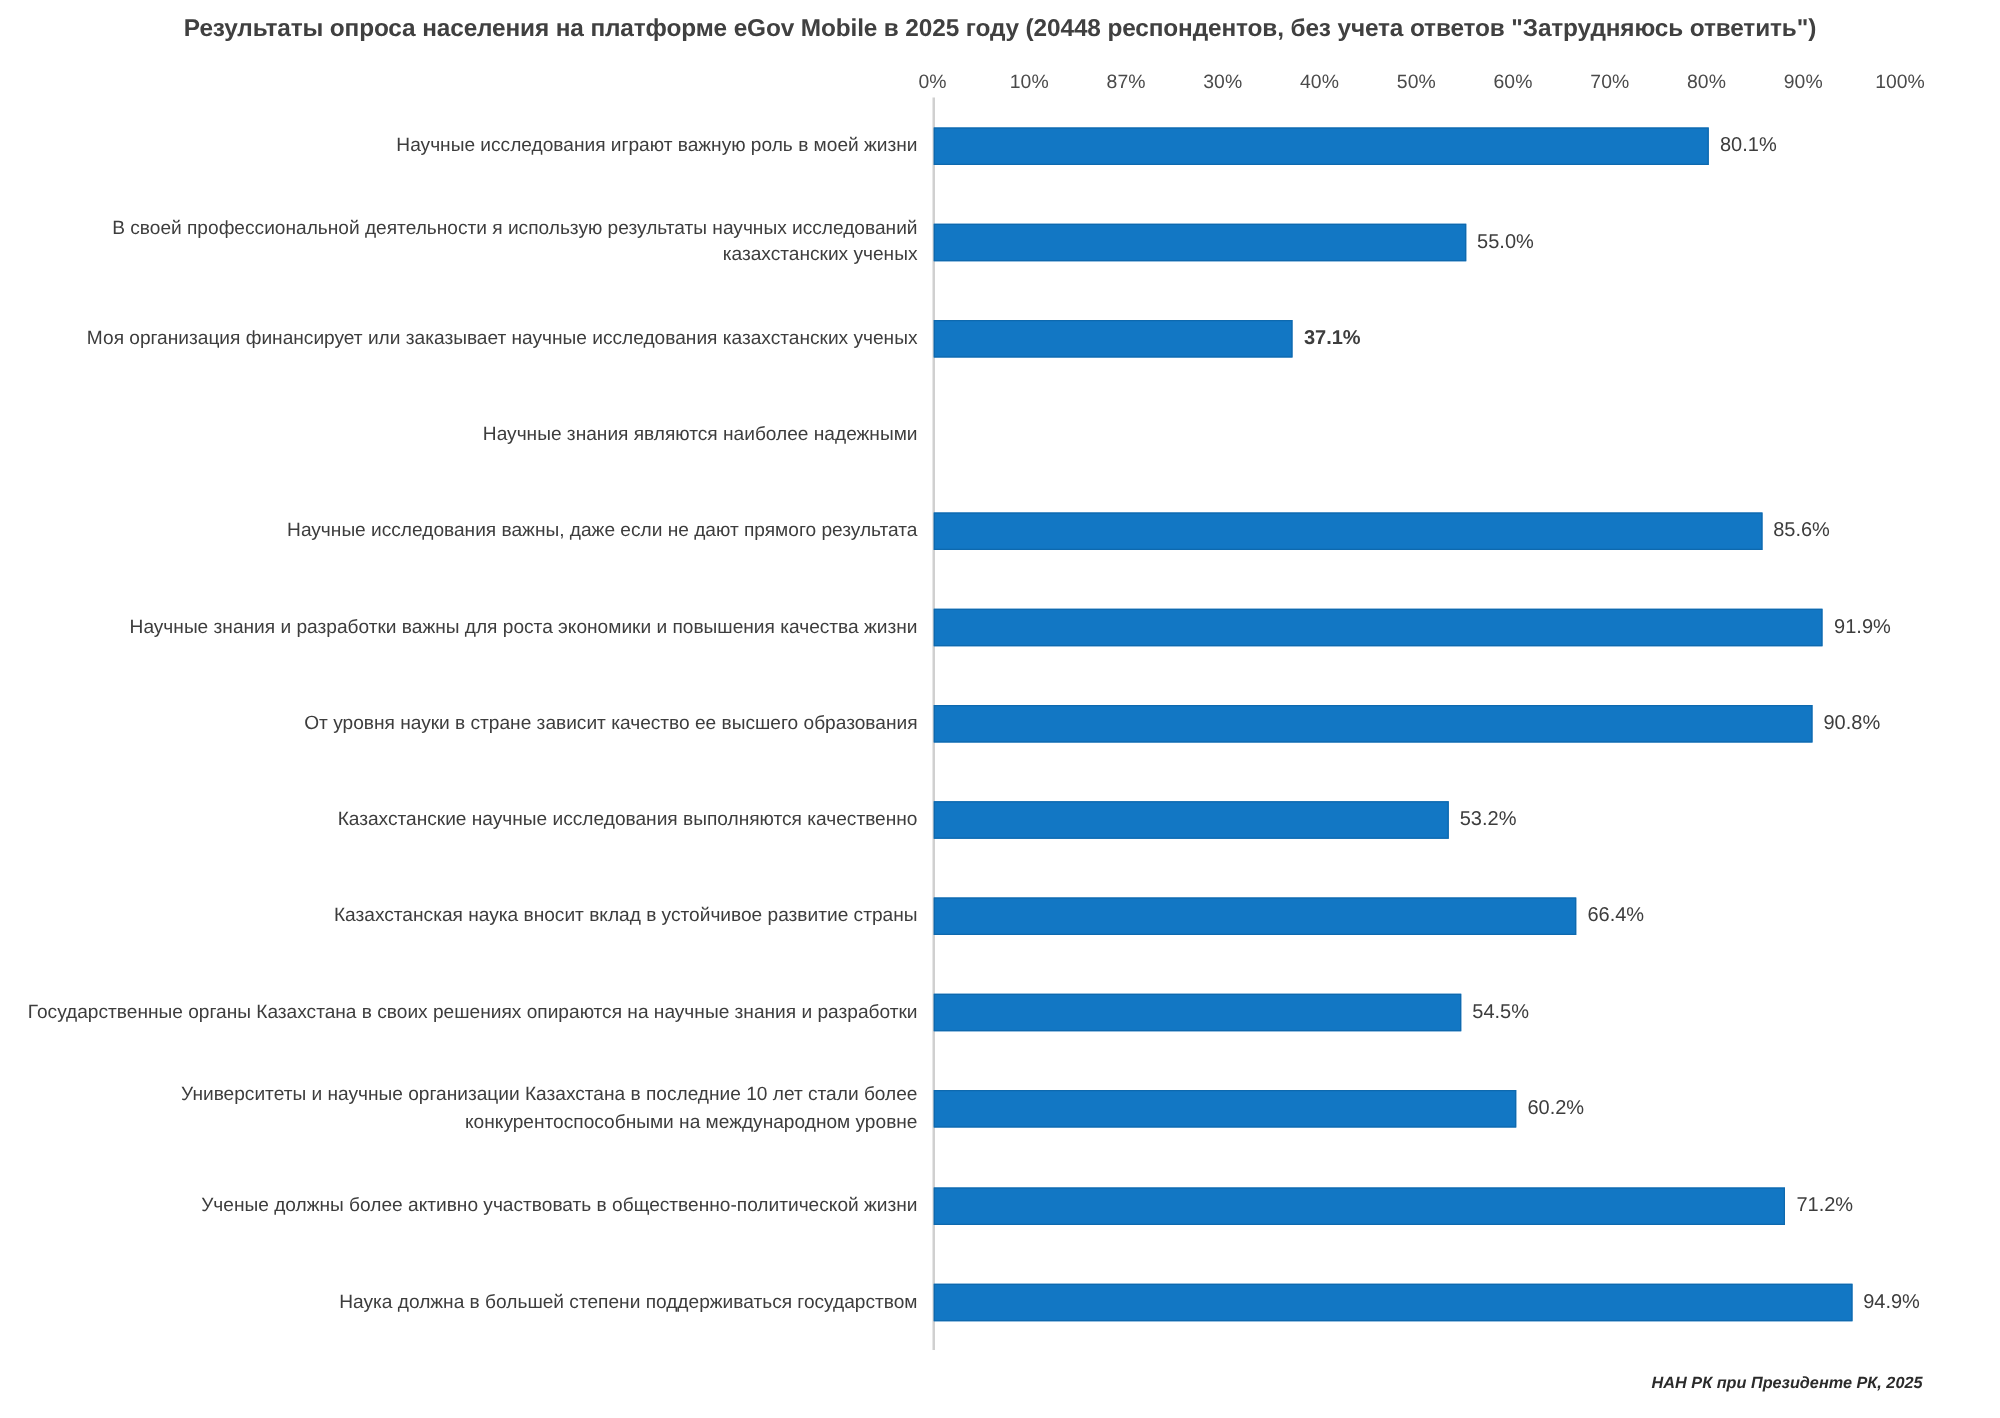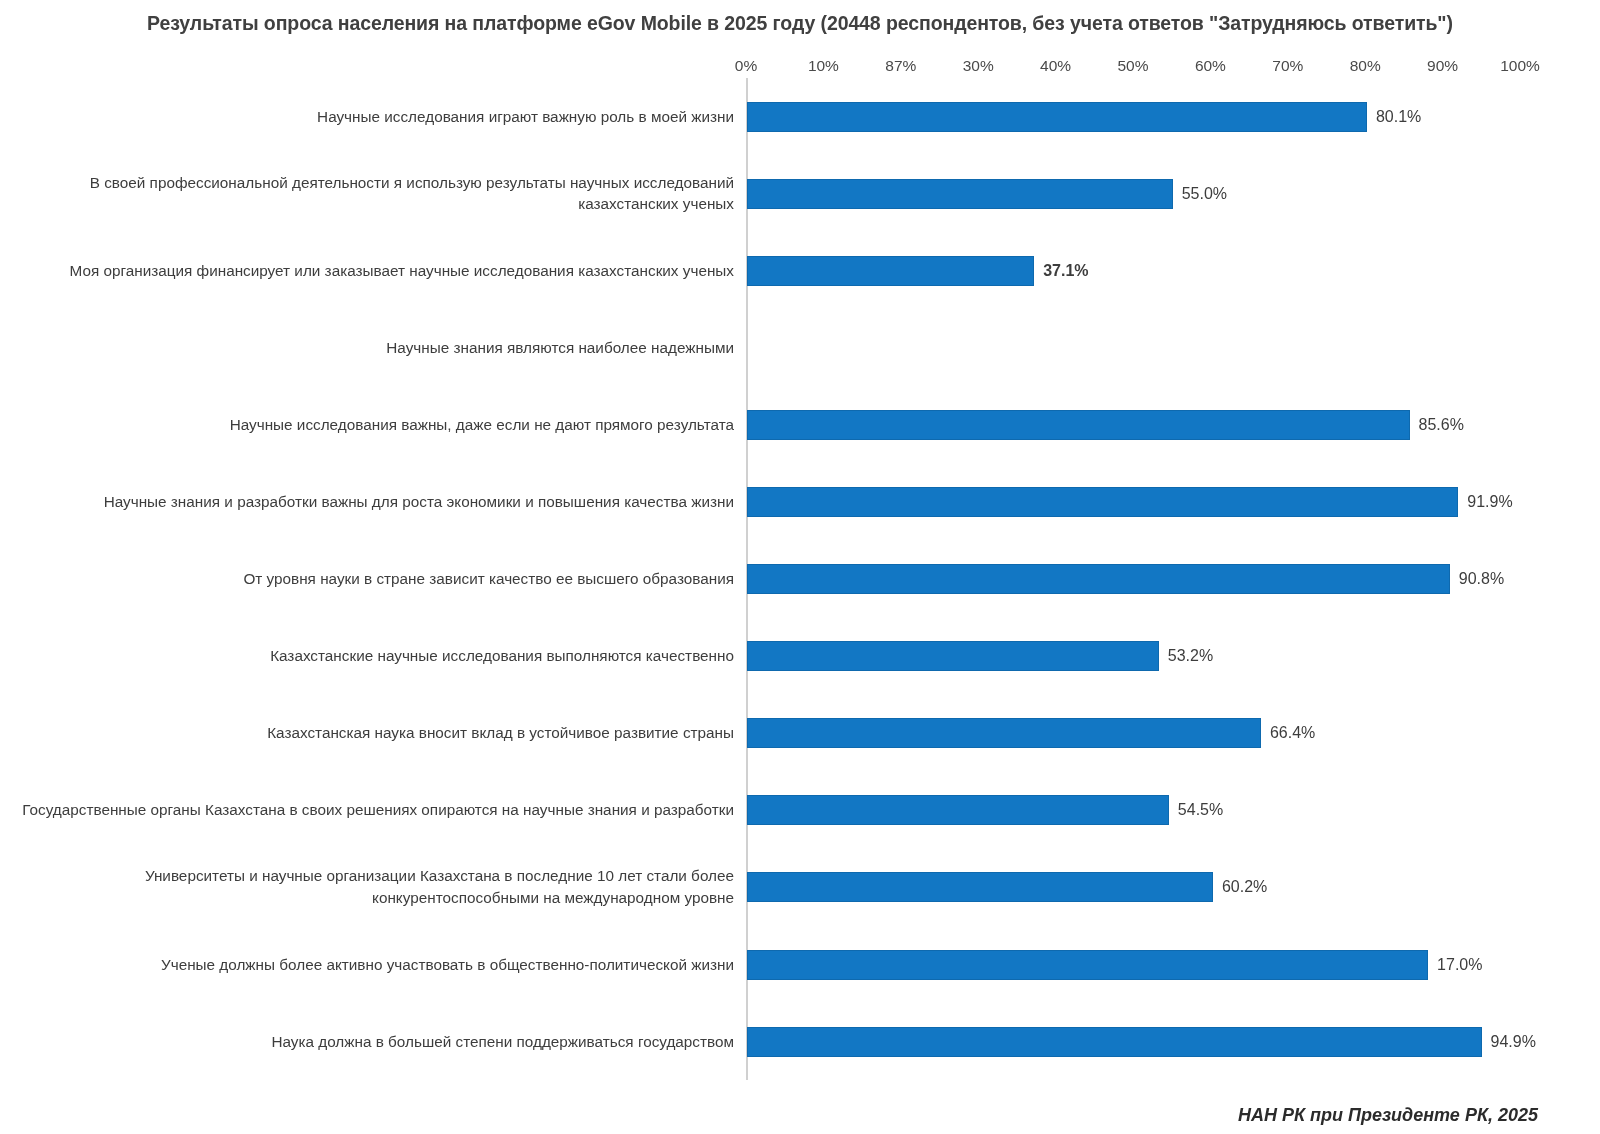--- a/index.html
+++ b/index.html
@@ -112,22 +112,22 @@
     transform: translateY(-50%);
     font-size: 16px;
     color: #3d3d3d;
     white-space: nowrap;
   }
 
   
   .attribution {
     position: absolute;
     right: 62px;
-    bottom: 8px;
-    font-size: 18px;
+    bottom: 21px;
+    font-size: 13px;
     font-weight: bold;
     font-style: italic;
     color: #2b2b2b;
     white-space: nowrap;
     margin-top: 24px;
   }
 </style>
 </head>
 <body>
 
@@ -224,21 +224,21 @@
 конкурентоспособными на международном уровне</div>
         <div class="bar-wrap">
           <div class="bar" style="width: 465.948px; background: rgb(18, 119, 196);"></div>
           <div class="bar-value" style="left: 474.948px;">60.2%</div>
         </div>
       </div>
       <div class="row">
         <div class="cat-label">Ученые должны более активно участвовать в общественно-политической жизни</div>
         <div class="bar-wrap">
           <div class="bar" style="width: 681.12px; background: rgb(18, 119, 196);"></div>
-          <div class="bar-value" style="left: 690.12px;">17.0%</div>
+          <div class="bar-value" style="left: 690.12px;">71.2%</div>
         </div>
       </div>
       <div class="row">
         <div class="cat-label">Наука должна в большей степени поддерживаться государством</div>
         <div class="bar-wrap">
           <div class="bar" style="width: 734.526px; background: rgb(18, 119, 196);"></div>
           <div class="bar-value" style="left: 743.526px;">94.9%</div>
         </div>
       </div>
     </div>

